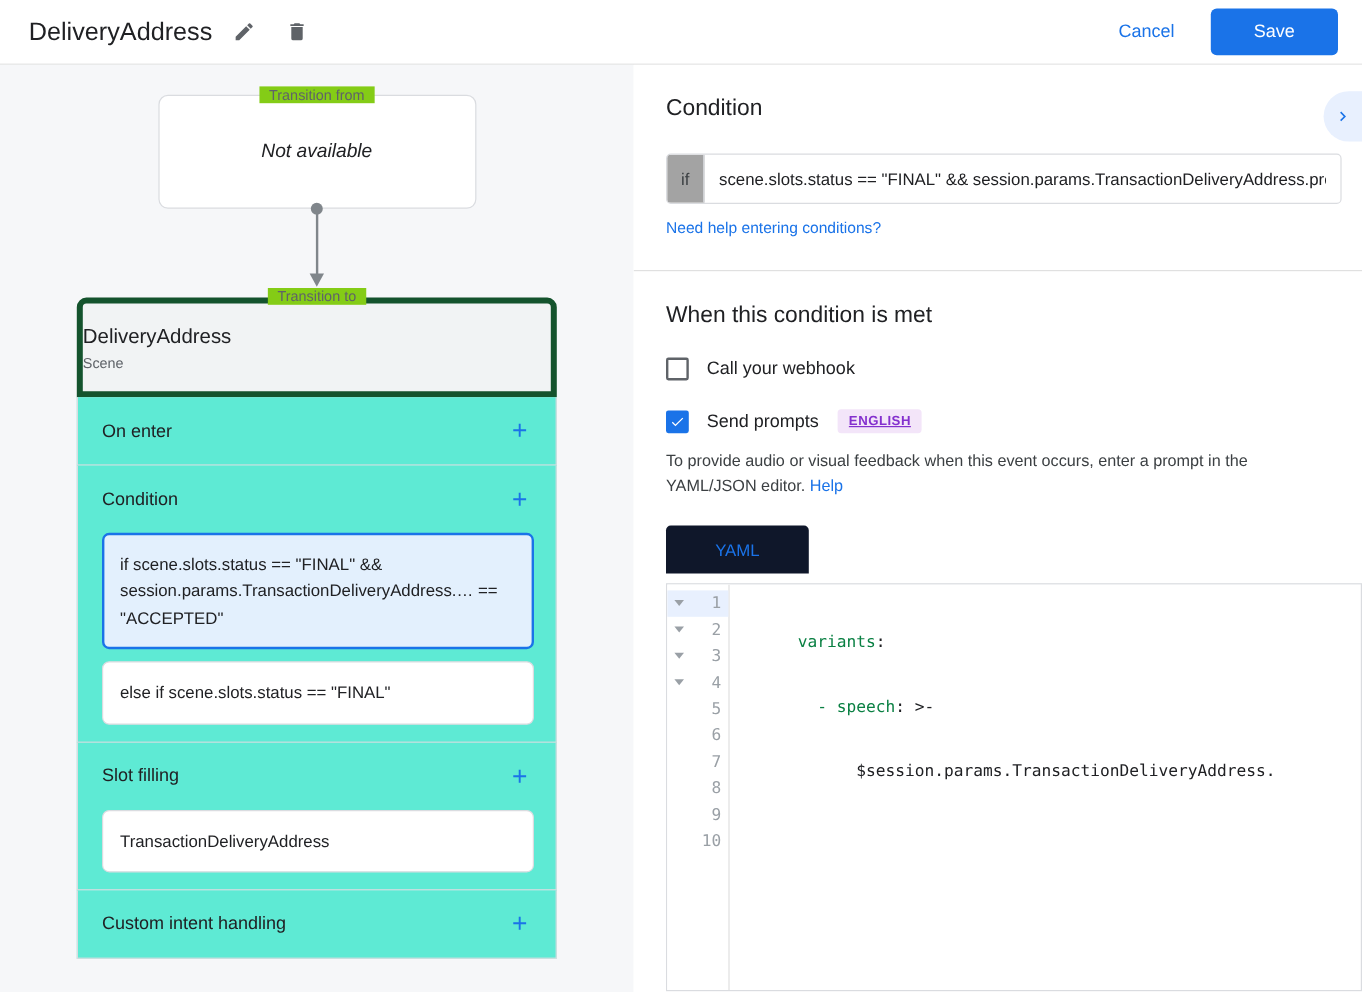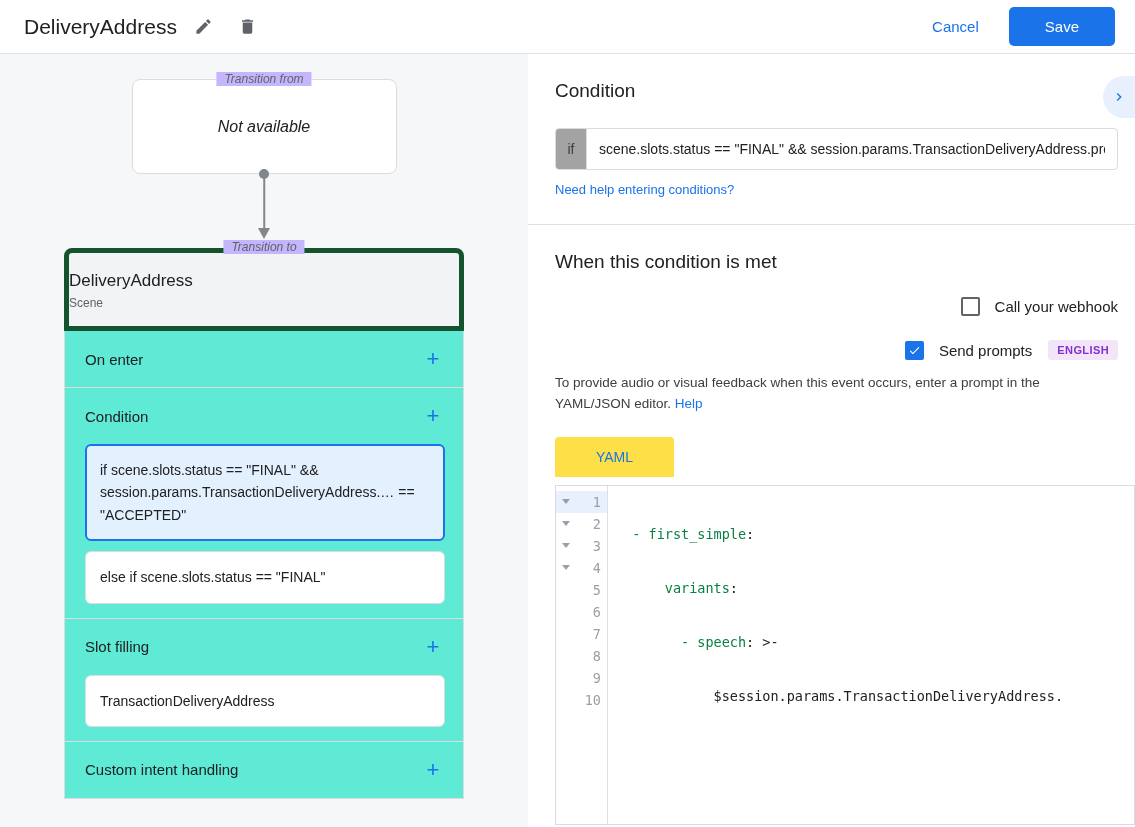--- a/index.html
+++ b/index.html
@@ -90,26 +90,25 @@
   .fieldset-box {
     position: relative;
     margin: 0 auto;
     box-sizing: border-box;
   }
   .fieldset-legend {
     position: absolute;
     top: -8px;
     left: 50%;
     transform: translateX(-50%);
-    background: #c4b5fd;
+    background: #84cc16;
     padding: 0 8px;
     font-size: 12px;
     color: #5f6368;
     white-space: nowrap;
-    font-style: italic;
   }
 
   .node-from {
     width: 265px;
     height: 95px;
     border: 1px solid #dadce0;
     border-radius: 8px;
     background: #fff;
     display: flex;
     align-items: center;
@@ -302,21 +301,20 @@
     display: flex;
     align-items: center;
     justify-content: center;
     cursor: pointer;
   }
 
   .cb-row {
     display: flex;
     align-items: center;
     margin-top: 24px;
-    justify-content: flex-end;
   }
   .checkbox {
     width: 19px;
     height: 19px;
     border: 2px solid #5f6368;
     border-radius: 2px;
     box-sizing: border-box;
     cursor: pointer;
     flex: 0 0 19px;
   }
@@ -335,20 +333,21 @@
   }
   .lang-badge {
     margin-left: 16px;
     background: #f3e5f9;
     color: #8430ce;
     font-size: 11px;
     font-weight: 600;
     letter-spacing: 0.4px;
     padding: 4px 9px;
     border-radius: 3px;
+    text-decoration: underline;
   }
   .hint {
     font-size: 13.5px;
     color: #3c4043;
     line-height: 1.55;
     margin-top: 13px;
     max-width: 565px;
   }
   .hint a { color: #1a73e8; text-decoration: none; cursor: pointer; }
 
@@ -360,21 +359,21 @@
     padding: 12px 0;
     width: 119px;
     text-align: center;
     font-size: 14px;
     font-weight: 500;
     color: #5f6368;
     cursor: pointer;
     border-radius: 4px 4px 0 0;
   }
   .tab.active {
-    background: #fde047;
+    background: #0f172a;
     color: #1a73e8;
   }
 
   
   .editor {
     margin-top: 8px;
     border: 1px solid #dadce0;
     border-top: 1px solid #dadce0;
     display: flex;
     height: 340px;
@@ -588,21 +587,20 @@
             <span>8</span>
           </div>
         <div class="gline">
             <span>9</span>
           </div>
         <div class="gline">
             <span>10</span>
           </div>
       </div>
       <div class="code">
-        <div class="cline"><span class="k">  - first_simple</span><span class="p">:</span><span class="p"></span></div>
         <div class="cline"><span class="k">      variants</span><span class="p">:</span><span class="p"></span></div>
         <div class="cline"><span class="k">        - speech</span><span class="p">:</span><span class="p"> &gt;-</span></div>
         <div class="cline"><span class="p">            $session.params.TransactionDeliveryAddress.</span></div>
         
         
         
         
       </div>
     </div>
 

